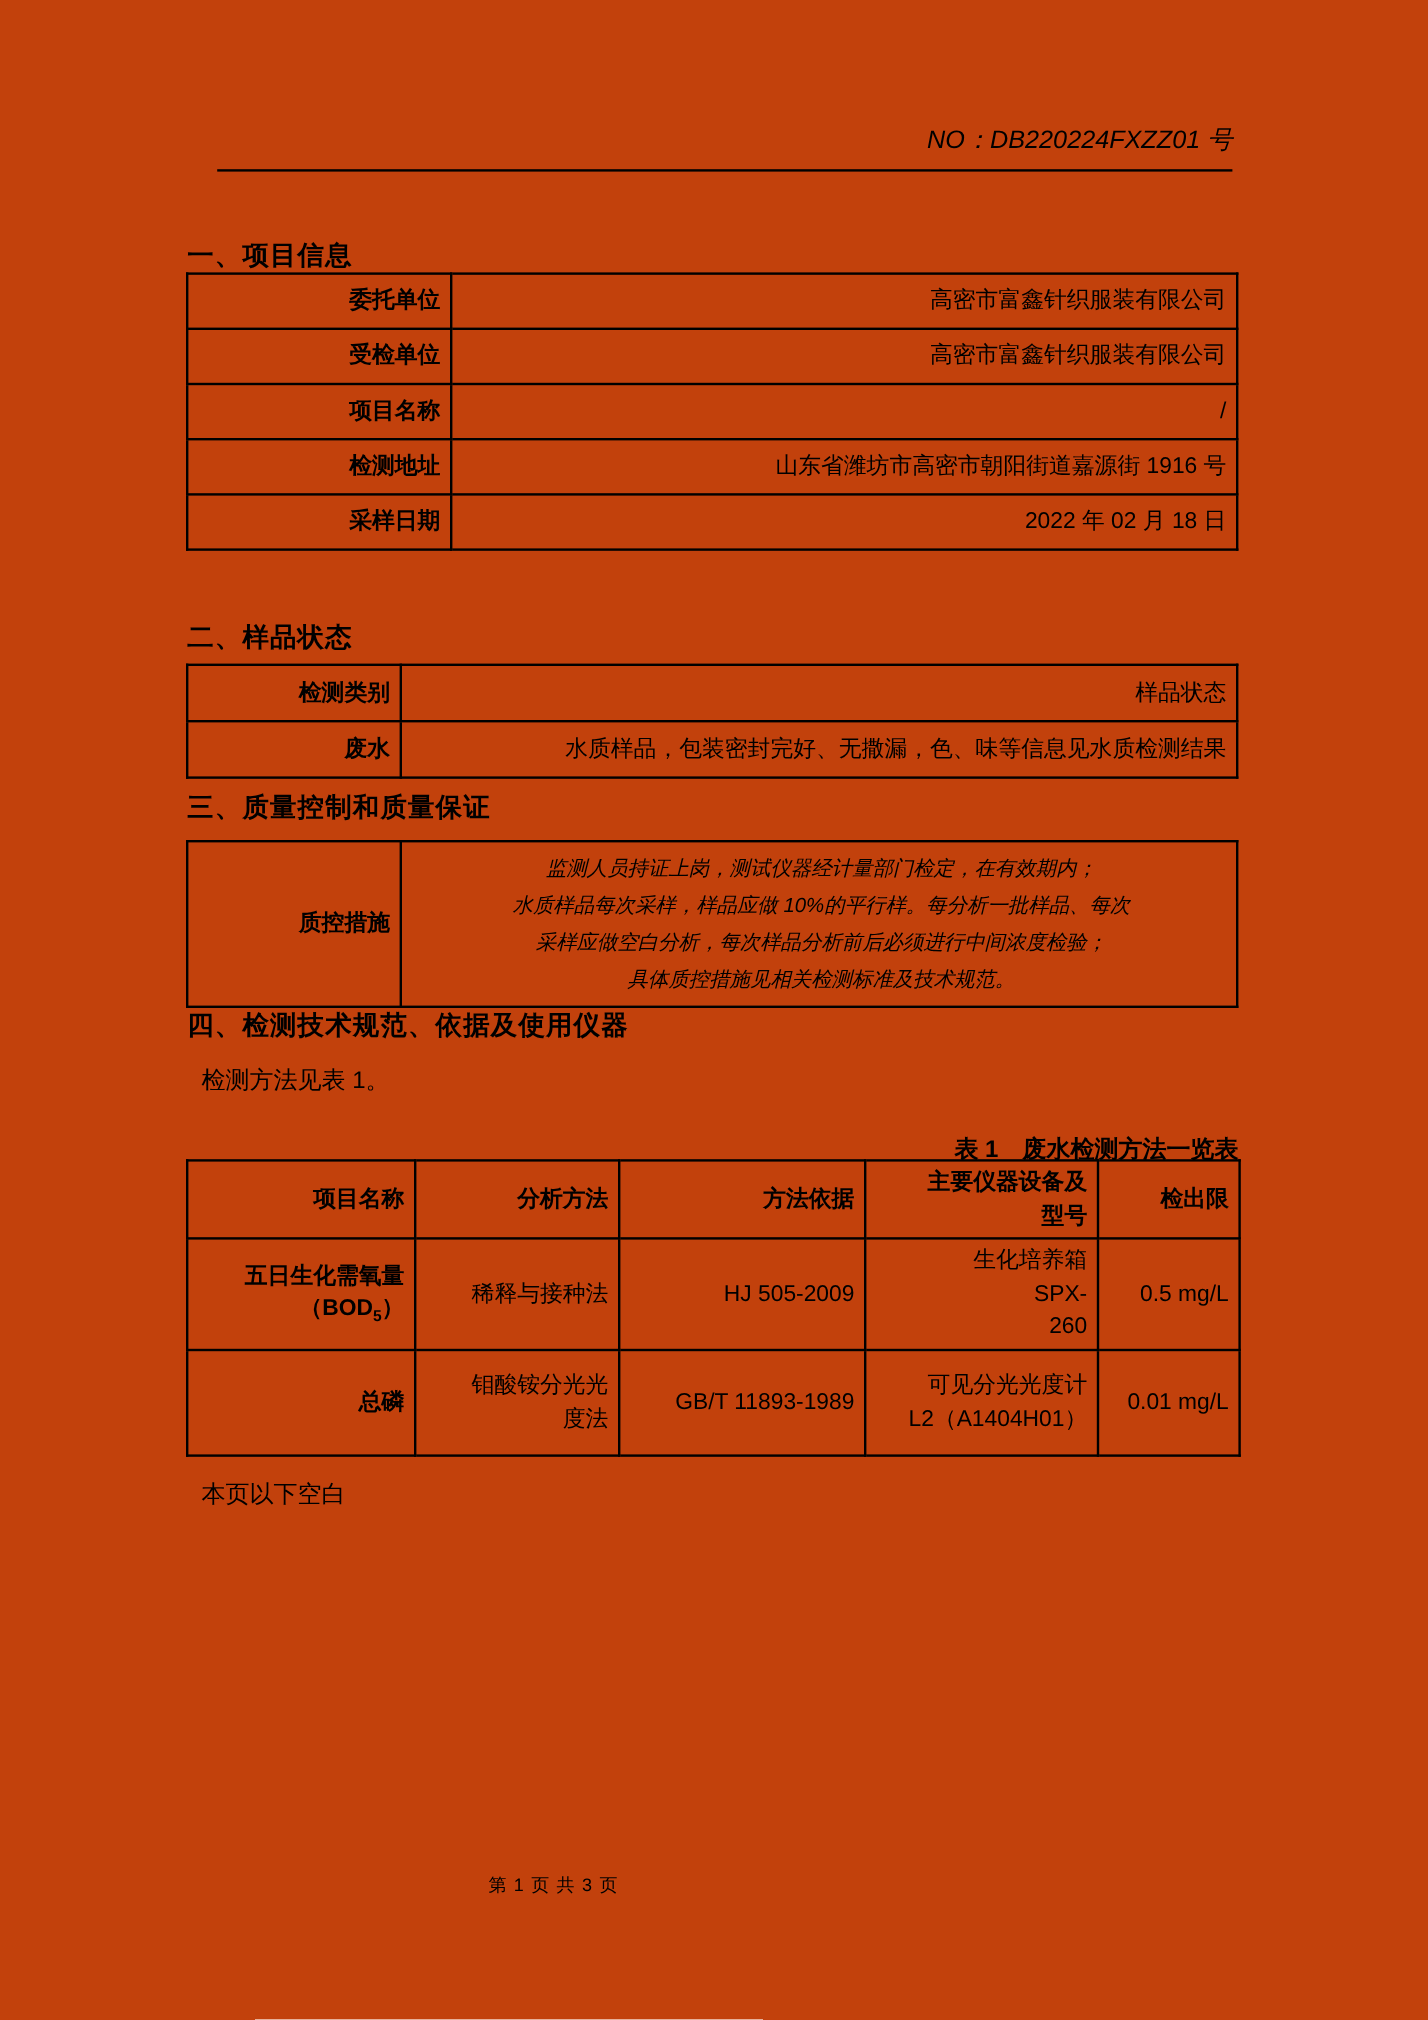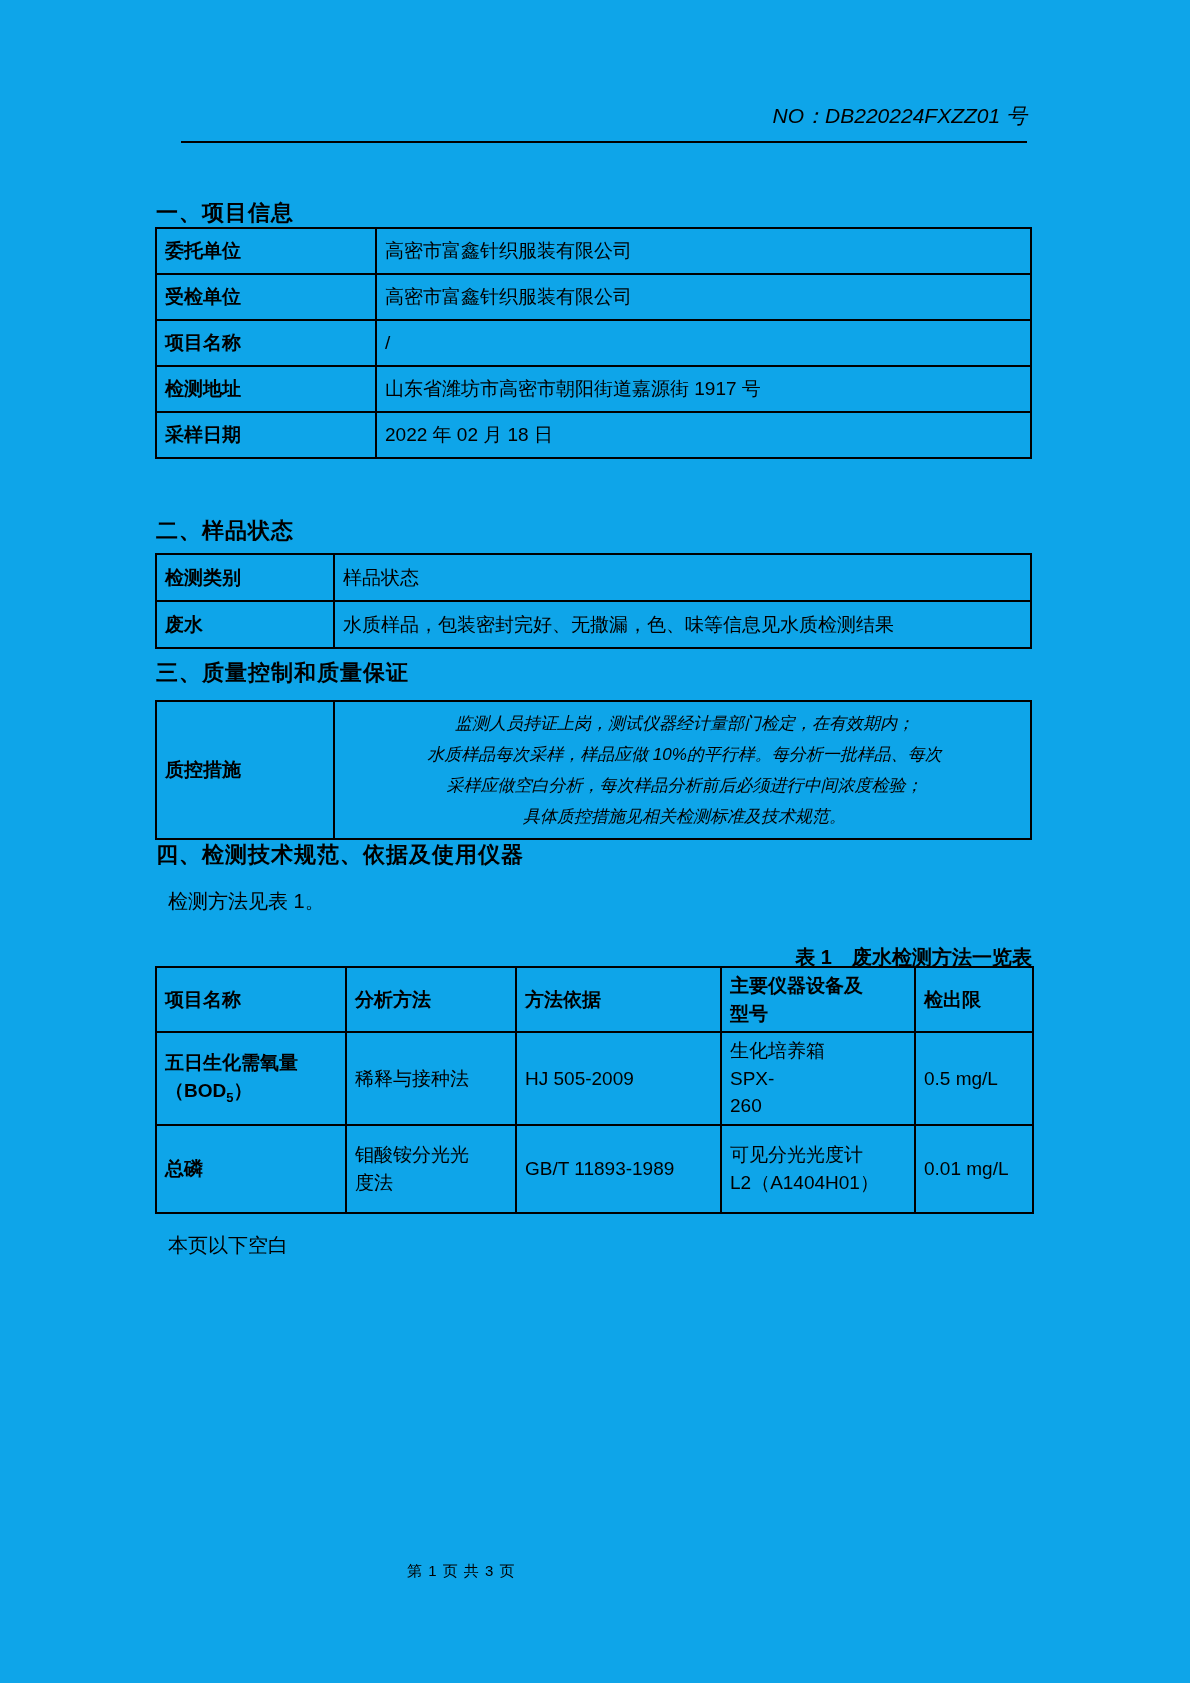--- a/index.html
+++ b/index.html
@@ -1,21 +1,21 @@
 <!DOCTYPE html>
 <html><head>
 <meta charset="utf-8">
 <style>
   * { margin: 0; padding: 0; box-sizing: border-box; }
   html, body { background: #ffffff; }
   .page {
     position: relative;
     width: 1190px;
     height: 1683px;
-    background: #0ea5e9;
+    background: #c2410c;
     color: #000000;
     font-family: "Liberation Sans", "DejaVu Sans", sans-serif;
     overflow: hidden;
     padding-left: 28px;
   }
   .doc-header {
     position: absolute;
     top: 102px;
     left: 181px;
     width: 846px;
@@ -41,21 +41,21 @@
   }
   table {
     position: absolute;
     left: 155px;
     width: 877px;
     border-collapse: collapse;
     table-layout: fixed;
   }
   td, th {
     border: 2px solid #000;
-    text-align: left;
+    text-align: right;
     vertical-align: middle;
     font-size: 19px;
     padding: 4px 8px;
     font-weight: 400;
     line-height: 1.45;
   }
   .label-cell { font-weight: 700; }
   .pre { white-space: pre-line; }
   #project-table { top: 227px; }
   #project-table tr { height: 46px; }
@@ -127,21 +127,21 @@
       <tr>
         <td class="label-cell">受检单位</td>
         <td>高密市富鑫针织服装有限公司</td>
       </tr>
       <tr>
         <td class="label-cell">项目名称</td>
         <td>/</td>
       </tr>
       <tr>
         <td class="label-cell">检测地址</td>
-        <td>山东省潍坊市高密市朝阳街道嘉源街 1917 号</td>
+        <td>山东省潍坊市高密市朝阳街道嘉源街 1916 号</td>
       </tr>
       <tr>
         <td class="label-cell">采样日期</td>
         <td>2022 年 02 月 18 日</td>
       </tr>
     </tbody>
   </table>
 
   <div class="heading" style="top:518px">二、样品状态</div>
 

